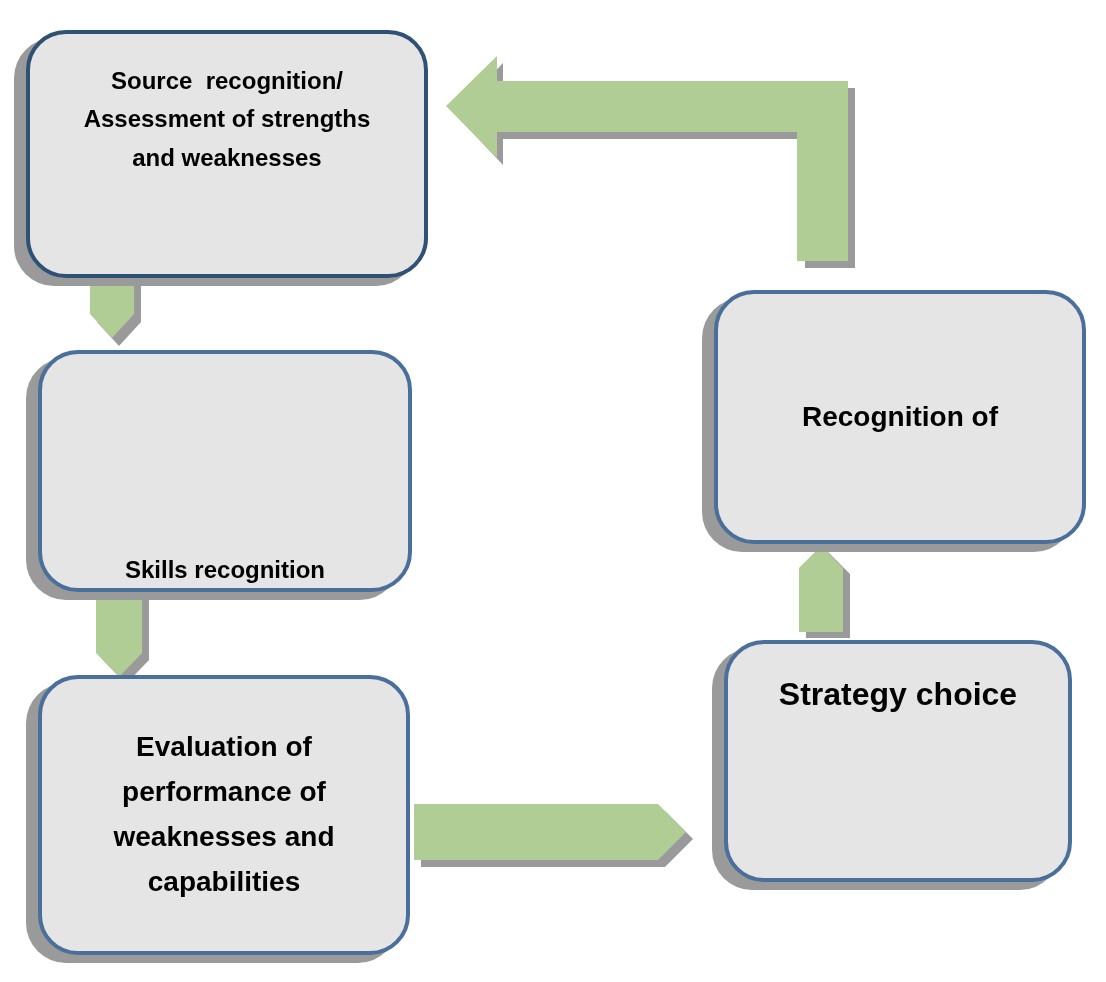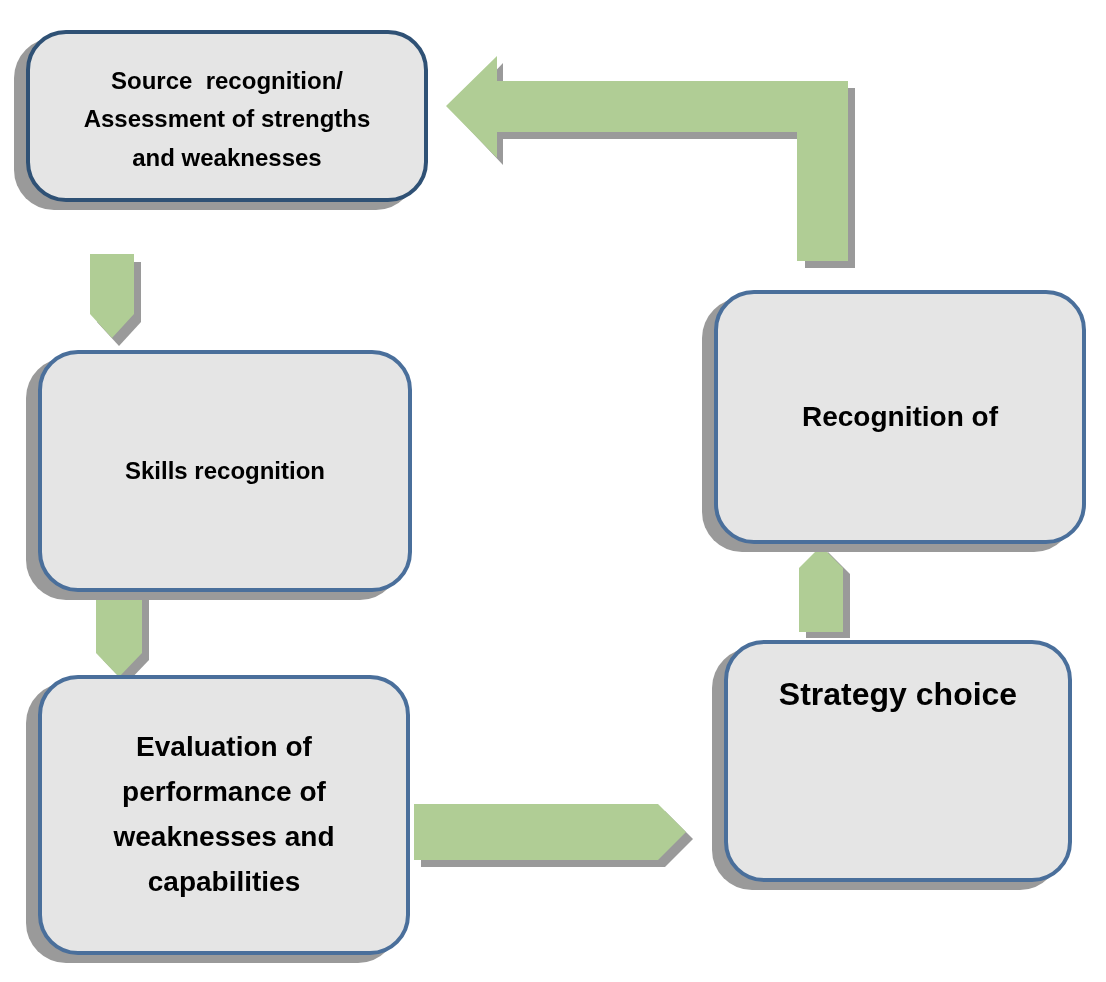--- a/index.html
+++ b/index.html
@@ -7,24 +7,24 @@
          font-family: "Liberation Sans", sans-serif; }
   #arrows { position: absolute; left: 0; top: 0; width: 1106px; height: 982px; }
   .box {
     position: absolute; box-sizing: border-box;
     background: #e5e5e5; border: 4px solid #4a6f9b; border-radius: 40px;
     box-shadow: -12px 8px 0 #9a9a9a;
     display: flex; justify-content: center; text-align: center;
     font-weight: bold; color: #000; line-height: 1.55;
   }
   .box span { display: block; }
-  #box-source { left: 26px; top: 30px; width: 402px; height: 172px;
+  #box-source { left: 26px; top: 30px; width: 402px; height: 248px;
     border-color: #2f5175; align-items: flex-start; padding-top: 28px; font-size: 24px; line-height: 1.6; }
   #box-skills { left: 38px; top: 350px; width: 374px; height: 242px;
-    align-items: center; font-size: 24px; }
+    align-items: flex-end; font-size: 24px; }
   #box-eval { left: 38px; top: 675px; width: 372px; height: 280px;
     align-items: center; font-size: 28px; line-height: 1.6; text-align: center; }
   #box-short { left: 714px; top: 290px; width: 372px; height: 254px;
     align-items: center; font-size: 28px; }
   #box-strategy { left: 724px; top: 640px; width: 348px; height: 242px;
     align-items: flex-start; padding-top: 26px; font-size: 32px; }
 </style>
 </head>
 <body>
 

